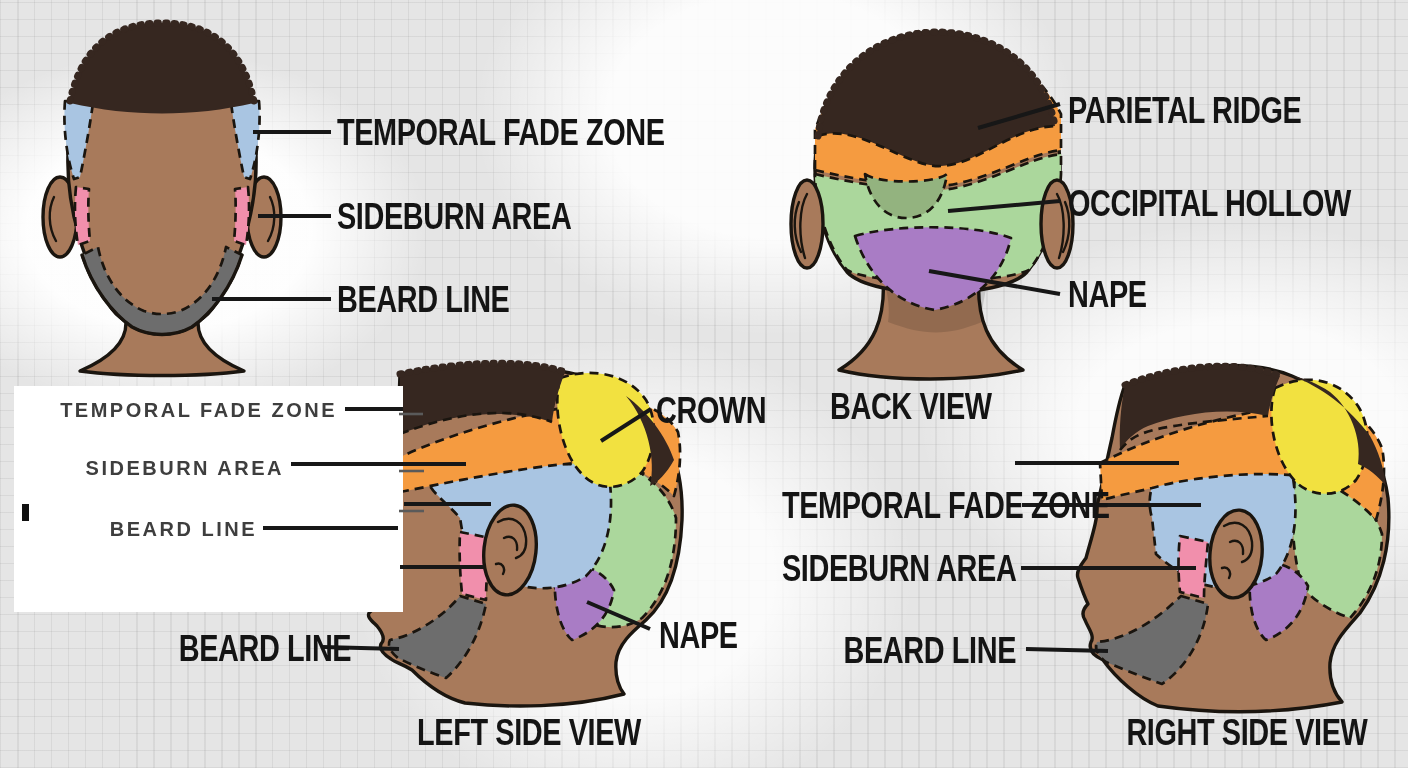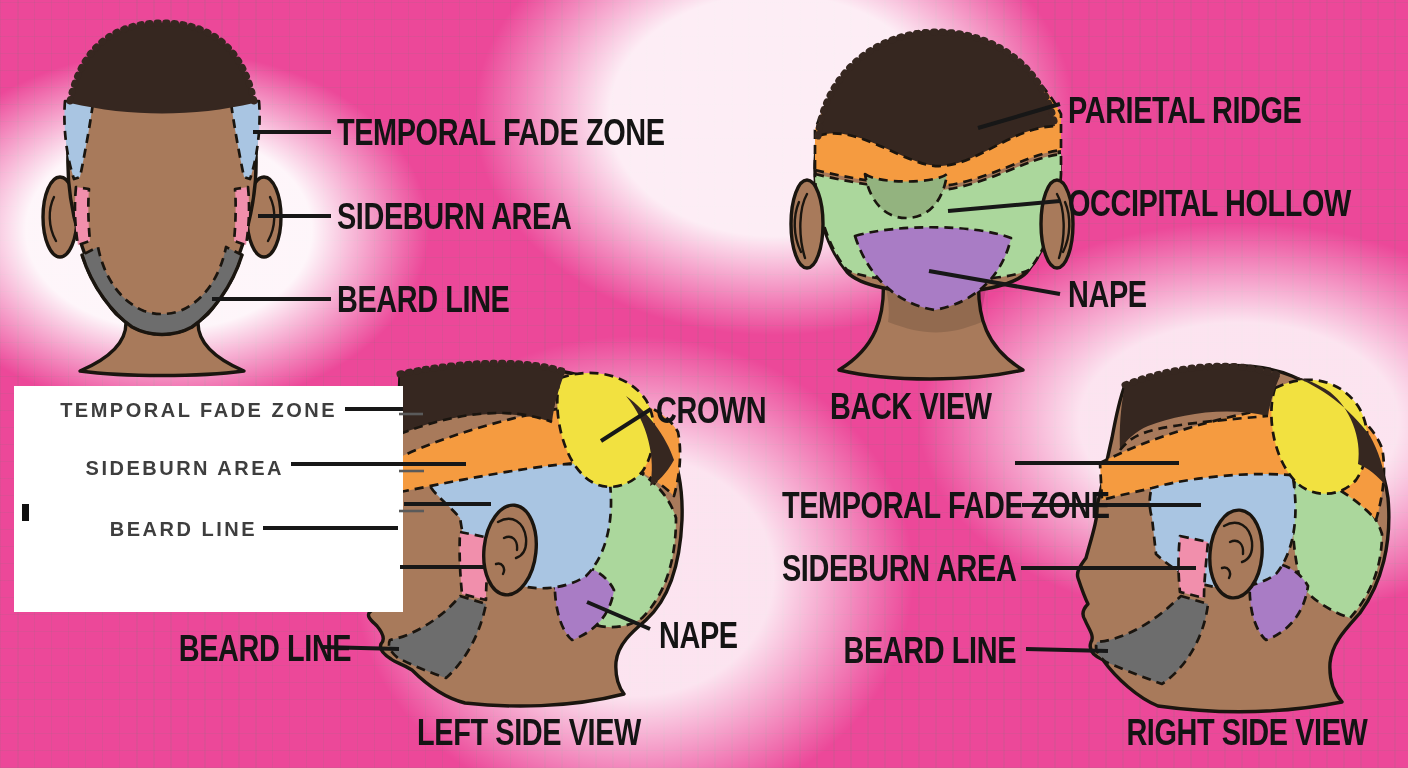--- a/index.html
+++ b/index.html
@@ -1,18 +1,18 @@
 <!DOCTYPE html>
 <html><head>
 <meta charset="utf-8">
 <style>
   html,body{margin:0;padding:0;}
   #stage{
     position:relative; width:1408px; height:768px; overflow:hidden;
-    background-color:#ec4899;
+    background-color:#e5e5e5;
     font-family:"Liberation Sans", sans-serif;
   }
   
   #stage::before{
     content:""; position:absolute; inset:0; z-index:0;
     background-image:
       radial-gradient(260px 180px at 12% 30%, rgba(255,255,255,.95) 0 55%, rgba(255,255,255,0) 100%),
       radial-gradient(300px 220px at 55% 15%, rgba(255,255,255,.9) 0 55%, rgba(255,255,255,0) 100%),
       radial-gradient(280px 240px at 45% 75%, rgba(255,255,255,.85) 0 50%, rgba(255,255,255,0) 100%),
       radial-gradient(320px 200px at 88% 55%, rgba(255,255,255,.85) 0 50%, rgba(255,255,255,0) 100%),

